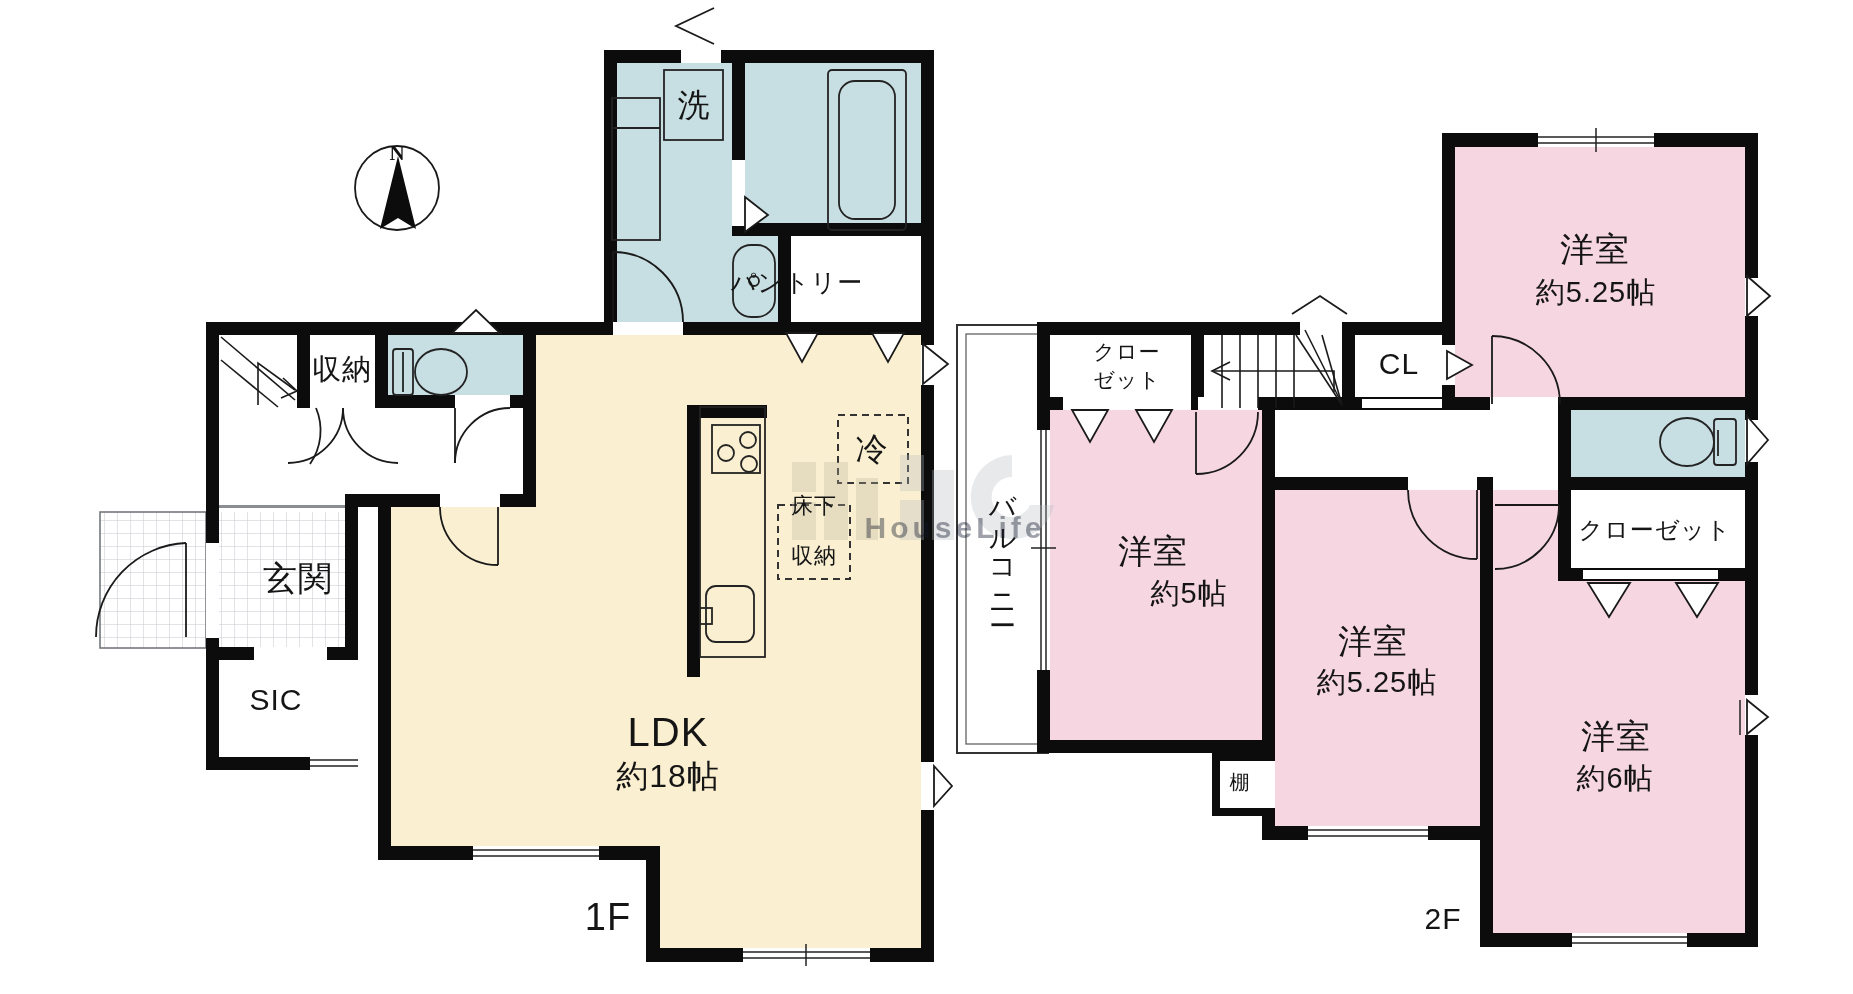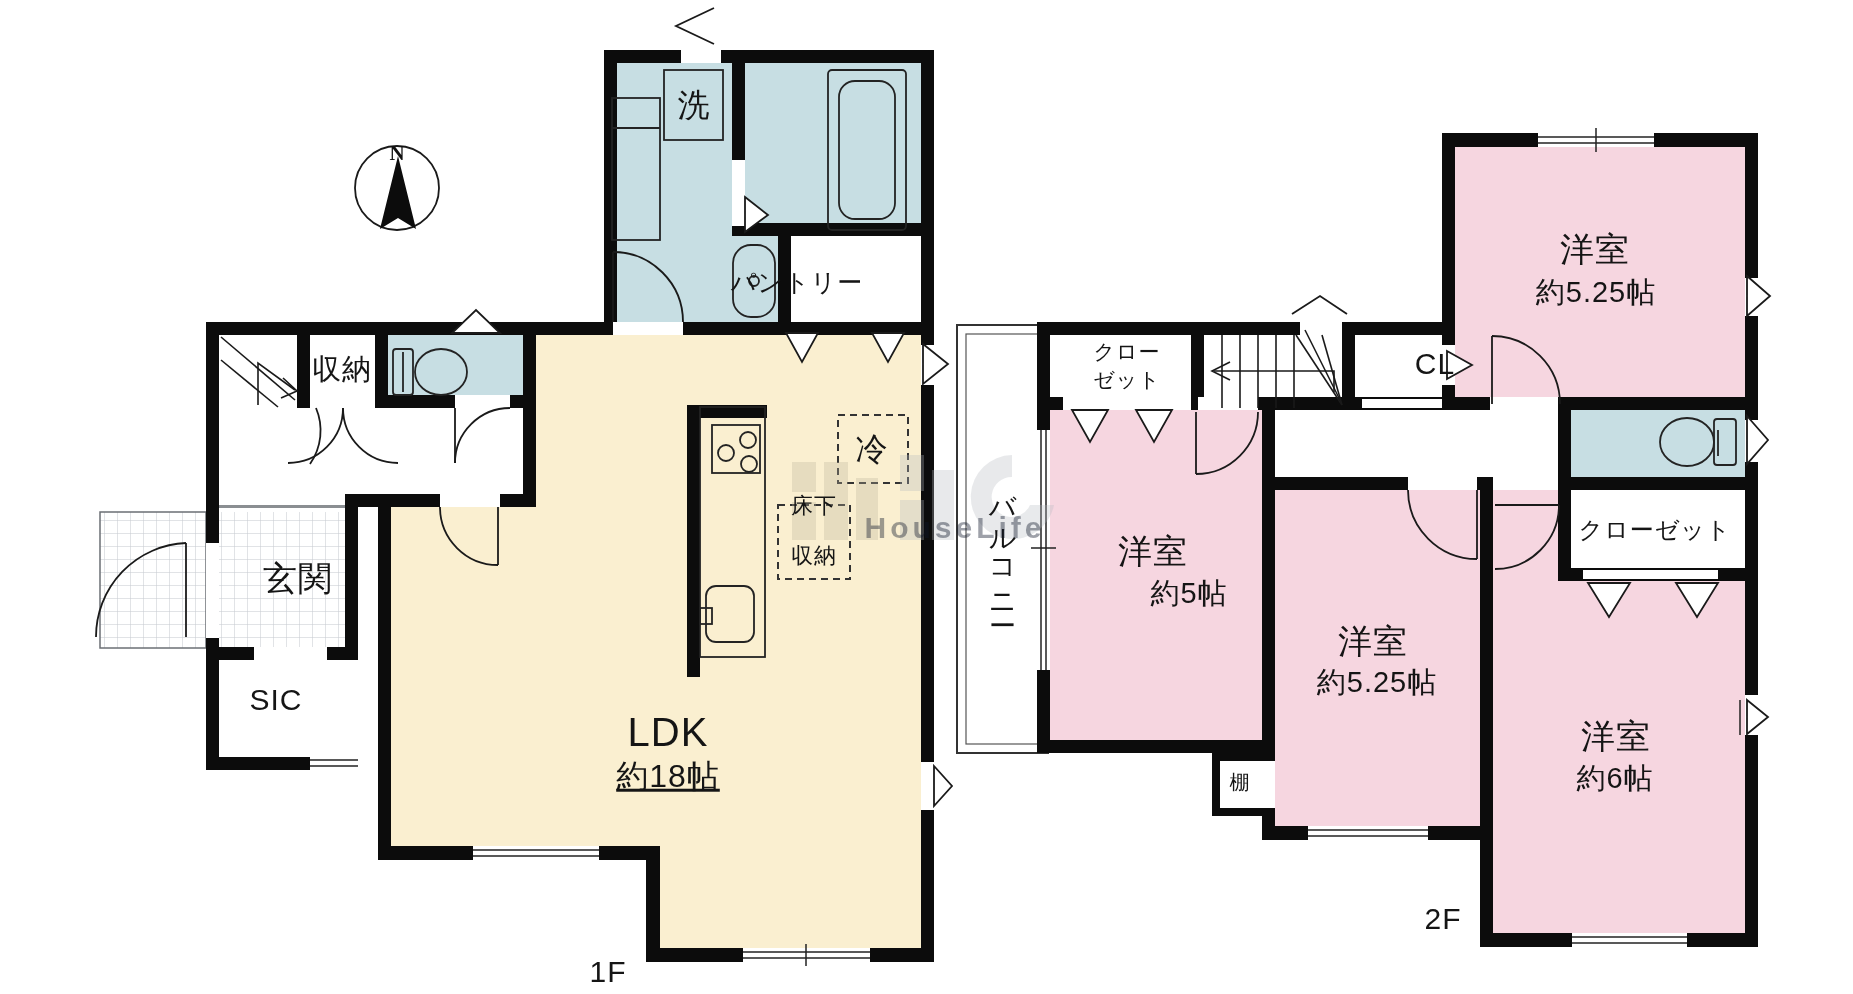--- a/index.html
+++ b/index.html
@@ -289,30 +289,30 @@
 </svg>
 
   <div class="compass-n" style="left:397px;top:153px;">N</div>
 
   <div class="lbl" style="left:694px;top:105px;font-size:32px;">洗</div>
   <div class="lbl" style="left:797px;top:282px;font-size:25px;">パントリー</div>
   <div class="lbl" style="left:342px;top:370px;font-size:29px;">収納</div>
   <div class="lbl" style="left:282px;top:578px;font-size:34px;padding-left:32px;">玄関</div>
   <div class="lbl" style="left:276px;top:700px;font-size:30px;">SIC</div>
   <div class="lbl" style="left:668px;top:733px;font-size:40px;">LDK</div>
-  <div class="lbl" style="left:668px;top:776px;font-size:32px;text-decoration:underline;">約18帖</div>
+  <div class="lbl" style="left:668px;top:776px;font-size:32px;">約18帖</div>
   <div class="lbl" style="left:872px;top:449px;font-size:32px;">冷</div>
   <div class="lbl" style="left:814px;top:506px;font-size:22px;">床下</div>
   <div class="lbl" style="left:814px;top:556px;font-size:22px;">収納</div>
-  <div class="lbl" style="left:608px;top:972px;font-size:30px;">1F</div>
+  <div class="lbl" style="left:608px;top:918px;font-size:38px;">1F</div>
 
   <div class="lbl v" style="left:1002px;top:545px;font-size:27px;">バルコニー</div>
   <div class="lbl" style="left:1127px;top:352px;font-size:21px;">クロー</div>
   <div class="lbl" style="left:1127px;top:380px;font-size:21px;font-family:Liberation Serif, serif;">ゼット</div>
-  <div class="lbl" style="left:1399px;top:364px;font-size:30px;margin-left:36px;">CL</div>
+  <div class="lbl" style="left:1399px;top:364px;font-size:30px;">CL</div>
   <div class="lbl" style="left:1595px;top:249px;font-size:34px;">洋室</div>
   <div class="lbl" style="left:1596px;top:293px;font-size:29px;">約5.25帖</div>
   <div class="lbl" style="left:1655px;top:530px;font-size:24px;">クローゼット</div>
   <div class="lbl" style="left:1153px;top:551px;font-size:34px;">洋室</div>
   <div class="lbl" style="left:1189px;top:594px;font-size:29px;">約5帖</div>
   <div class="lbl" style="left:1373px;top:641px;font-size:34px;">洋室</div>
   <div class="lbl" style="left:1377px;top:683px;font-size:29px;">約5.25帖</div>
   <div class="lbl" style="left:1616px;top:736px;font-size:34px;">洋室</div>
   <div class="lbl" style="left:1615px;top:779px;font-size:29px;text-align:center;">約6帖</div>
   <div class="lbl" style="left:1240px;top:783px;font-size:20px;">棚</div>

